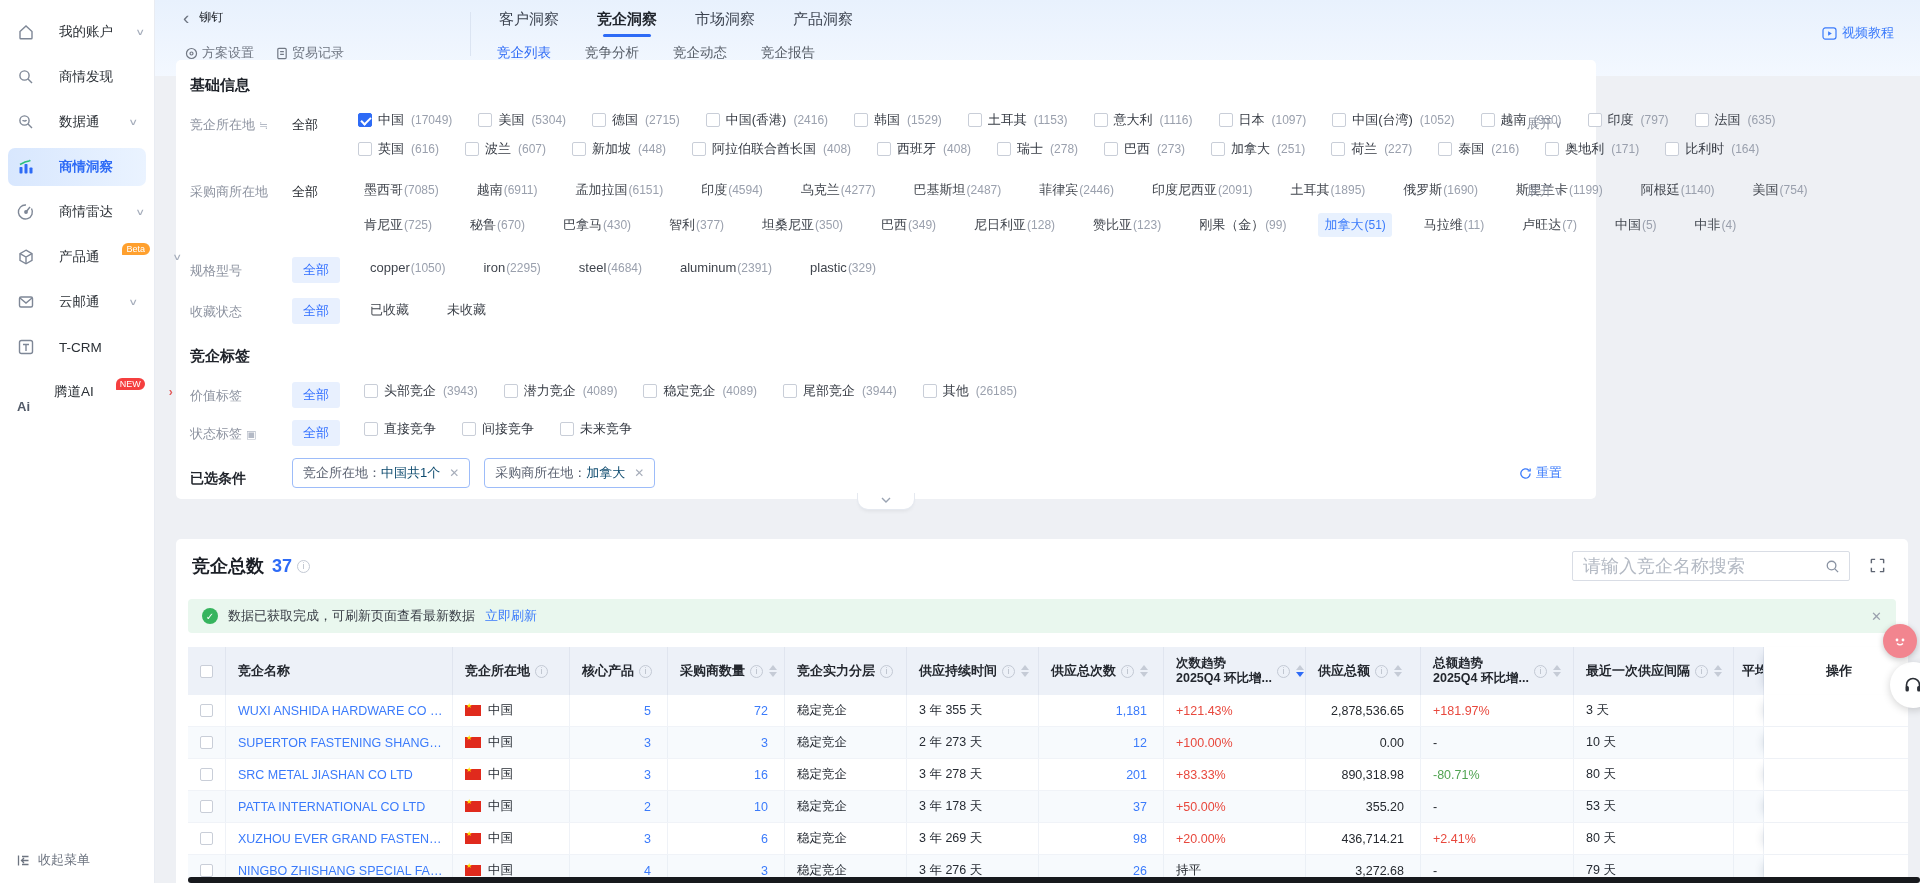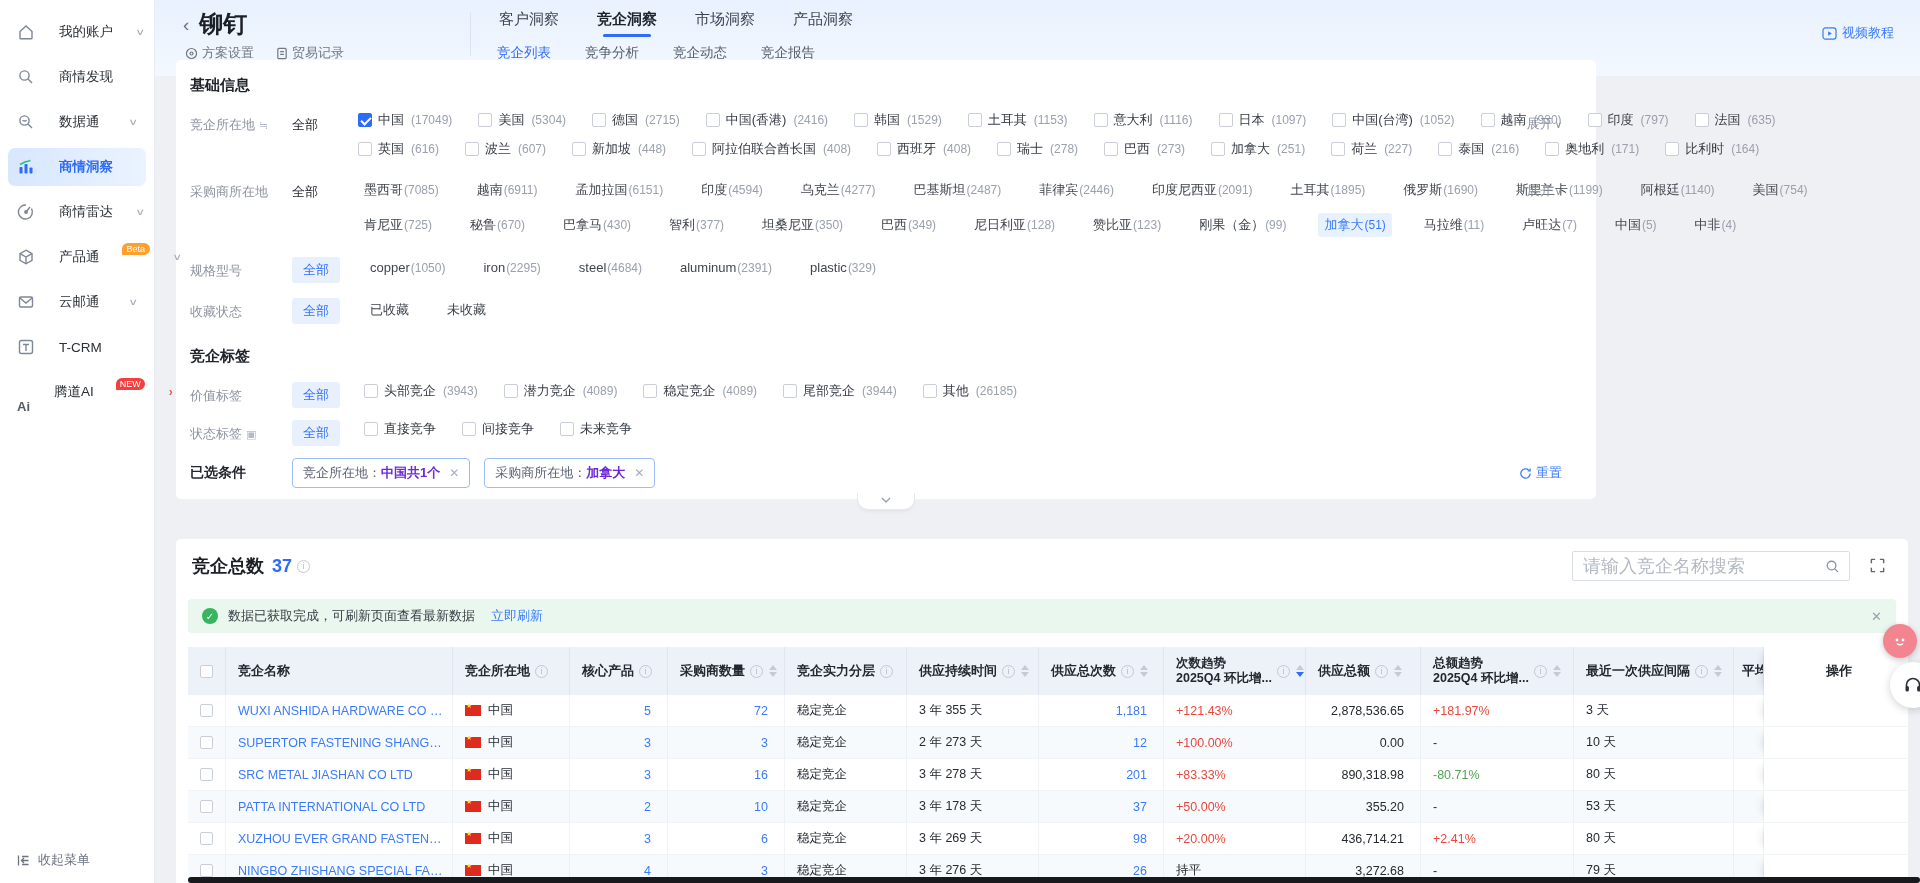--- a/index.html
+++ b/index.html
@@ -16,21 +16,21 @@
   .badge-beta { font-size:9px; background:#ffa02e; color:#fff; border-radius:7px 7px 7px 1px; padding:1px 5px; transform:translateY(-8px); margin-left:-2px; }
   .badge-new { font-size:9px; background:#f53f3f; color:#fff; border-radius:7px 7px 7px 1px; padding:1px 4px; transform:translateY(-8px); margin-left:-2px; }
   .ai-glyph { font-size:13px; font-weight:bold; color:#525a68; width:18px; text-align:center;margin-top:28px; }
   .red-chev { color:#e25b5b; font-size:12px; font-weight:bold; margin-left:auto; }
   .side-foot { position:absolute; left:16px; bottom:14px; display:flex; align-items:center; gap:7px; color:#6d7480; font-size:13px; cursor:pointer; }
 
   
   .topbar { position:absolute; left:155px; top:0; right:0; height:76px; background:linear-gradient(180deg,#e8f1fd,#f3f8ff); z-index:5; }
   .back-title { position:absolute; left:28px; top:8px; display:flex; align-items:center; gap:10px; }
   .back-icon { color:#6d7480; font-size:19px; cursor:pointer; line-height:1; }
-  .page-title { font-size:24px; font-weight:bold; color:#1b1f26; }
+  .page-title { font-size:12px; font-weight:normal; color:#1b1f26; }
   .vdiv { position:absolute; left:315px; top:12px; width:1px; height:44px; background:#dbe4f2; }
   .tabs { position:absolute; left:342px; top:10px; display:flex; gap:34px; font-size:15px; }
   .tab { position:relative; color:#3c4350; cursor:pointer; padding:0 2px; }
   .tab.active { font-weight:bold; color:#1e232b; }
   .tab.active::after { content:""; position:absolute; left:8px; right:8px; bottom:-8px; height:3px; background:#2e6bf6; border-radius:2px; }
   .toolbar { position:absolute; left:30px; top:44px; display:flex; gap:22px; font-size:13px; color:#717884; }
   .tool-item { display:flex; align-items:center; gap:4px; cursor:pointer; }
   .subtabs { position:absolute; left:342px; top:44px; display:flex; gap:34px; font-size:13.5px; }
   .subtab { position:relative; color:#555c66; cursor:pointer; }
   .subtab.active { color:#2e6bf6; }
@@ -51,44 +51,44 @@
   .ck .box { width:14px; height:14px; border:1px solid #c9ced8; border-radius:2px; background:#fff; position:relative; flex-shrink:0; }
   .ck.checked .box { background:#2e6bf6; border-color:#2e6bf6; }
   .ck.checked .box::after { content:""; position:absolute; left:4px; top:1px; width:4px; height:8px; border:solid #fff; border-width:0 2px 2px 0; transform:rotate(45deg); }
   .ck .lbl { color:#363b44; }
   .cnt { color:#9aa0ad; font-size:12px; margin-left:1px; }
   .pl { display:inline-flex; align-items:center; padding:3px 6px; border-radius:3px; color:#40454d; cursor:pointer; }
   .pl.sel { background:#e8f1fe; color:#3b7bfb; }
   .pl.sel .cnt { color:#3b7bfb; }
   .expand-link { position:absolute; right:34px; top:4px; color:#8d93a0; cursor:pointer; font-size:13px; }
   .expand-link .v { font-size:10px; margin-left:2px; }
-  .selected-row { display:flex; align-items:center; margin-top:6px; position:relative; }
+  .selected-row { display:flex; align-items:flex-end; margin-top:6px; position:relative; }
   .sel-label { width:102px; flex-shrink:0; font-size:14px; color:#22262d; font-weight:bold; }
   .chipwrap { display:flex; gap:14px; }
   .chip { display:inline-flex; align-items:center; border:1px solid #9dbcf9; border-radius:4px; padding:5px 10px; font-size:13px; background:#fff; cursor:default; }
   .chip .pre { color:#5a6170; }
-  .chip .val { color:#6d28d9;font-weight:bold; }
+  .chip .val { color:#0c4a6e; }
   .chip .x { color:#a6adba; margin-left:9px; font-size:12px; cursor:pointer; }
   .reset-link { position:absolute; right:34px; top:6px; display:flex; align-items:center; gap:4px; color:#3b7bfb; font-size:13px; cursor:pointer; }
   .collapse-pill { position:absolute; left:50%; bottom:-11px; transform:translateX(-50%); width:58px; height:17px; background:#fff; border:1px solid #e5e9f0; border-radius:0 0 11px 11px; border-top:none; display:flex; align-items:center; justify-content:center; color:#9aa3b2; cursor:pointer; box-shadow:0 3px 4px -2px rgba(0,0,0,.07); }
   .collapse-pill svg { margin-top:-2px; }
 
   
   .card2 { position:absolute; left:176px; top:539px; width:1732px; height:344px; background:#fff; border-radius:5px 5px 0 0; z-index:6; }
   .rtitle { position:absolute; top:15px; left:16px; display:flex; align-items:center; font-size:18px; font-weight:bold; color:#1b1f26; }
   .rcount { color:#2e6bf6; margin-left:8px; }
   .info { width:13px; height:13px; border:1px solid #c3c9d4; border-radius:50%; color:#b6bcc8; font-size:9px; line-height:11px; display:inline-flex; align-items:center; justify-content:center; margin-left:5px; flex-shrink:0; font-weight:normal; font-style:normal; cursor:default; }
   .search { position:absolute; top:12px; right:58px; width:278px; height:30px; border:1px solid #d9dde5; border-radius:2px; background:#fff; display:flex; align-items:center; }
   .search input { border:none; outline:none; flex:1; padding:0 10px; font-size:18px; color:#333; background:transparent; }
   .search input::placeholder { color:#b4bac4; }
   .search .sic { margin-right:9px; cursor:pointer; }
   .fs-icon { position:absolute; top:18px; right:22px; cursor:pointer; }
   .notice { position:absolute; left:12px; right:12px; top:60px; height:34px; background:#e9f7ee; border-radius:4px; display:flex; align-items:center; padding:0 14px; font-size:13px; color:#383d45; }
   .okc { width:16px; height:16px; border-radius:50%; background:#36b45e; color:#fff; font-size:10px; display:flex; align-items:center; justify-content:center; margin-right:10px; flex-shrink:0; }
-  .refresh-link { color:#3b7bfb; margin-left:16px; cursor:pointer; }
+  .refresh-link { color:#3b7bfb; margin-left:10px; cursor:pointer; }
   .notice .x { margin-left:auto; color:#9aa0ad; font-size:13px; cursor:pointer; }
 
   
   .tablewrap { position:absolute; left:12px; top:108px; width:1720px; }
   .thead { display:flex; background:#edf1f8; }
   .th { display:flex; align-items:center; height:48px; padding:0 6px 0 12px; border-right:1px solid #e0e5ef; font-weight:bold; font-size:13px; color:#23272e; white-space:nowrap; overflow:hidden; }
   .th .two { display:flex; flex-direction:column; line-height:15px; font-size:12.5px; }
   .sort { display:flex; flex-direction:column; margin-left:6px; gap:2px; cursor:pointer; flex-shrink:0; }
   .sort .u { width:0; height:0; border-left:4px solid transparent; border-right:4px solid transparent; border-bottom:5px solid #c5cbd6; }
   .sort .d { width:0; height:0; border-left:4px solid transparent; border-right:4px solid transparent; border-top:5px solid #c5cbd6; }

